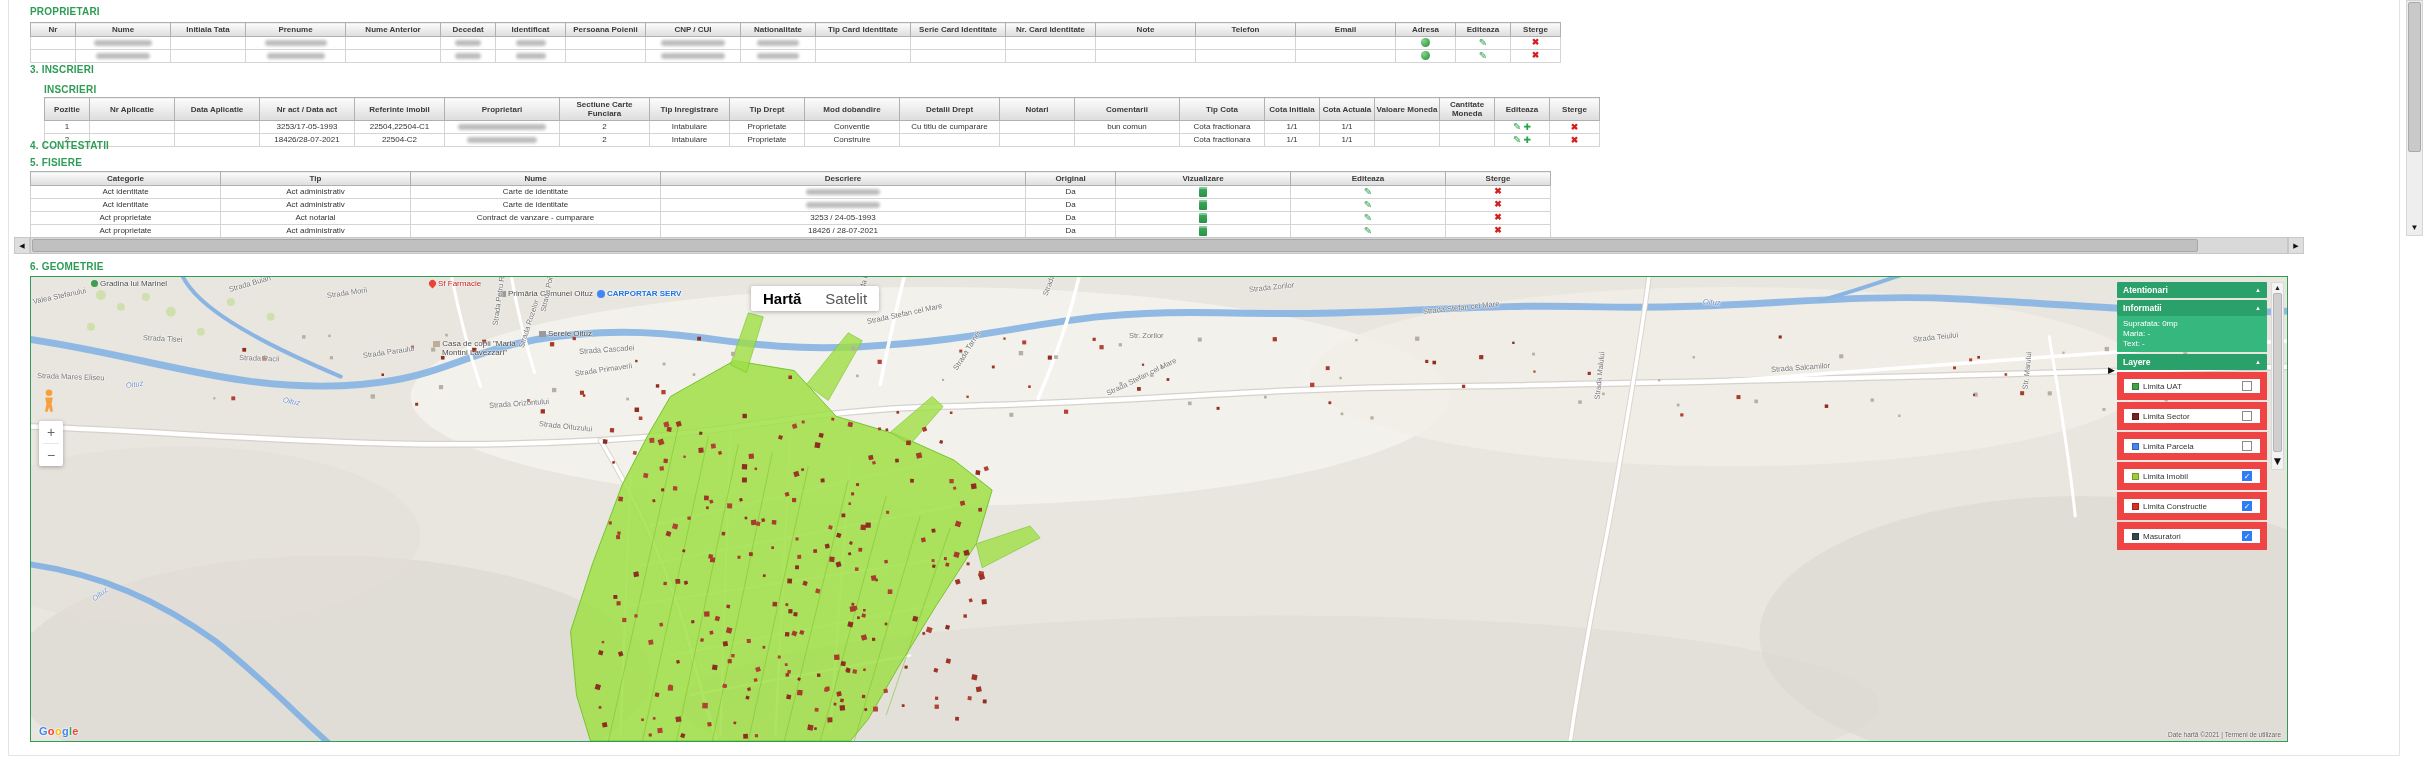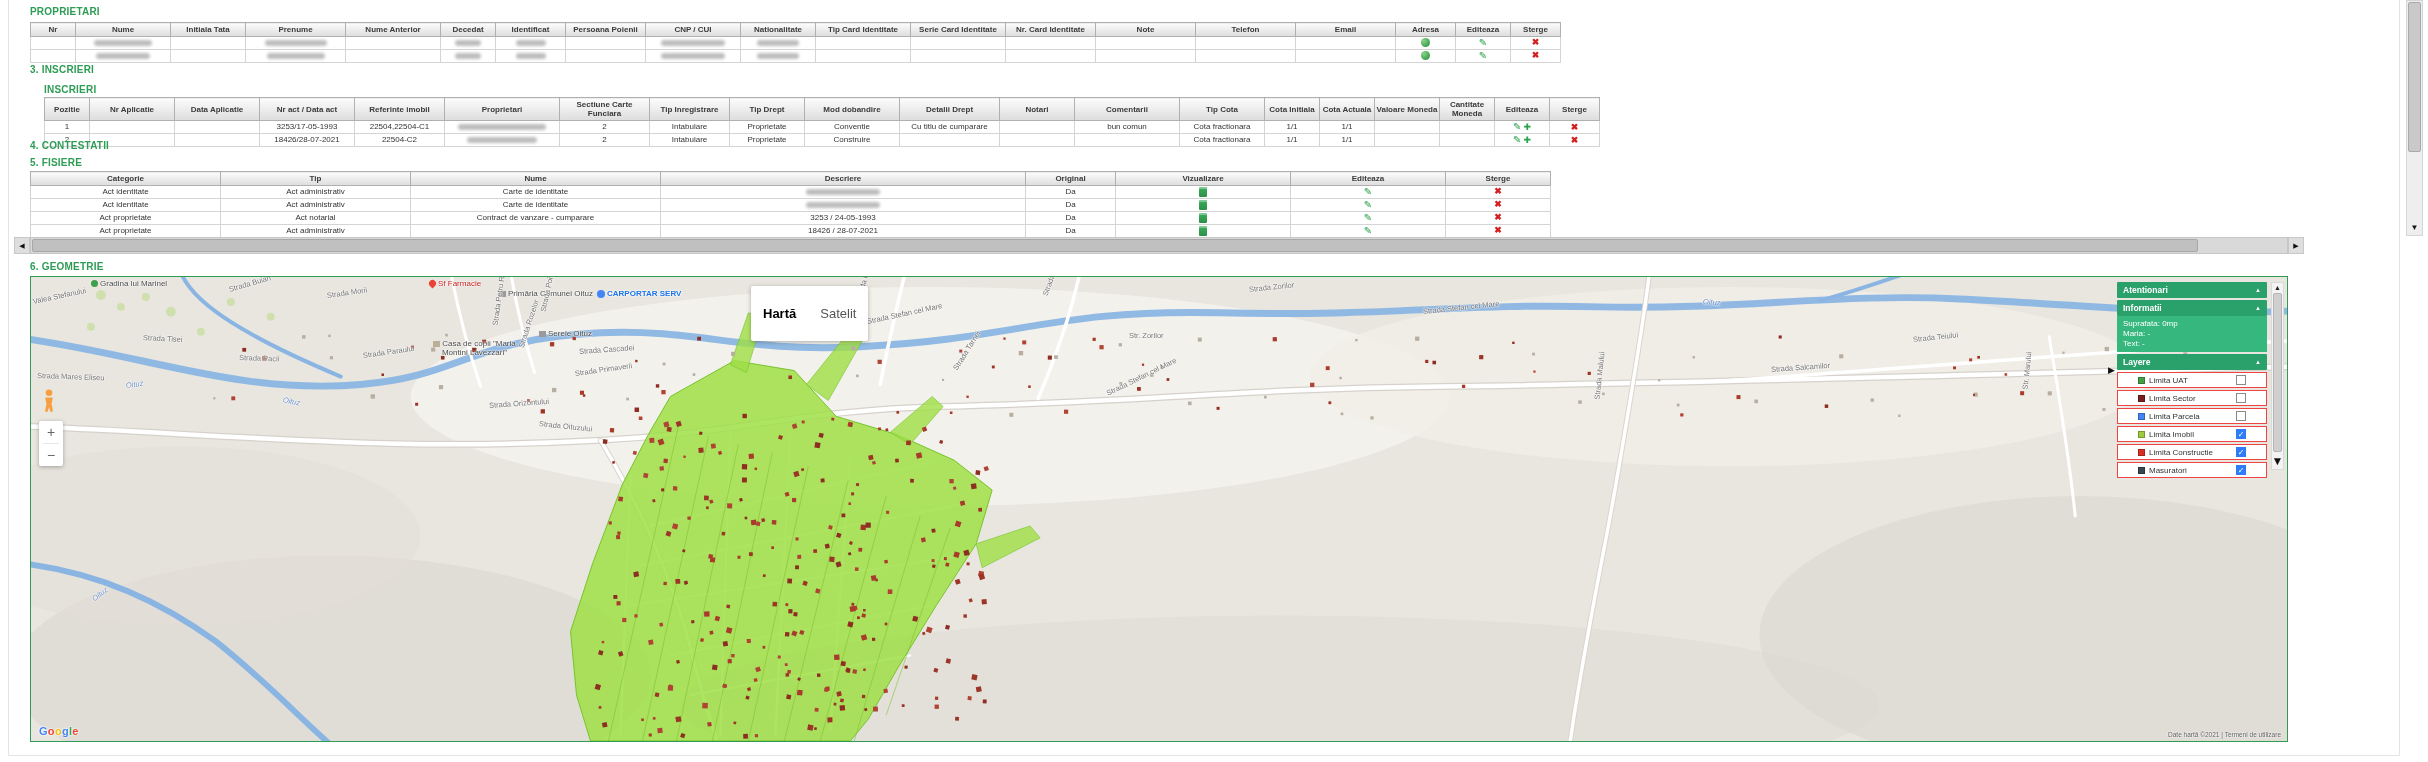--- a/index.html
+++ b/index.html
@@ -51,41 +51,41 @@
   .lbl-poi-blue { color:#1a73e8; font-size:8px; font-weight:bold; }
   .pic { display:inline-block; margin-right:2px; vertical-align:middle; }
   .pic-tree { width:7px; height:7px; border-radius:50%; background:#3d9e4e; }
   .pic-pin { width:7px; height:7px; background:#ea4335; border-radius:50% 50% 50% 0; transform:rotate(-45deg); }
   .pic-building { width:7px; height:6px; background:#9a9a9a; }
   .pic-school { width:7px; height:6px; background:#bdae97; }
   .pic-blue { width:8px; height:8px; border-radius:50%; background:#4285f4; }
 
   .maptype { position:absolute; left:720px; top:9px; z-index:3; display:flex; background:#fff; border-radius:2px;
     box-shadow:0 1px 4px rgba(0,0,0,.3); overflow:hidden; }
-  .mt-btn { padding:20px 12px; font-size:13px; color:#565656; cursor:pointer; }
+  .mt-btn { padding:4px 12px; font-size:15px; color:#565656; cursor:pointer; }
   .mt-btn.active { font-weight:bold; color:#000; }
   .pegman { position:absolute; left:10px; top:112px; z-index:3; width:16px; height:24px; cursor:pointer; }
   .zoomctl { position:absolute; left:8px; top:144px; z-index:3; width:24px; background:#fff; border-radius:2px;
     box-shadow:0 1px 4px rgba(0,0,0,.3); }
   .z-btn { height:22px; display:flex; align-items:center; justify-content:center; font-size:14px; color:#666; cursor:pointer; }
   .z-sep { height:1px; background:#e6e6e6; margin:0 4px; }
   .glogo { position:absolute; left:8px; bottom:4px; z-index:3; font-size:11px; font-weight:bold; letter-spacing:.3px;
     text-shadow:0 0 2px #fff,0 0 2px #fff; }
   .attrib { position:absolute; right:6px; bottom:3px; z-index:3; font-size:6.5px; color:#5f5f5f;
     text-shadow:0 0 2px #fff,0 0 2px #fff; }
 
   .panel { position:absolute; right:20px; top:5px; width:150px; z-index:4; }
   .panel-h { background:#2aa06b; color:#fff; font-size:8.5px; font-weight:bold; padding:3px 6px; margin-bottom:2px;
     border-radius:1px; display:flex; justify-content:space-between; align-items:center; cursor:pointer; }
   .chev { font-size:6px; }
   .panel-block { margin-bottom:2px; }
   .panel-block .panel-h { margin-bottom:0; }
   .panel-info { background:#35b77d; color:#fff; font-size:8px; padding:2px 6px 4px; }
   .panel-info > div { margin-top:1px; }
-  .layer { background:#fff; border:1px solid #ef4444; display:flex; align-items:center; gap:4px; padding:2px 20px;
+  .layer { background:#fff; border:7px solid #ef4444; display:flex; align-items:center; gap:4px; padding:2px 8px;
     margin-bottom:2px; font-size:8px; color:#333; }
   .sw { width:7px; height:7px; display:inline-block; border:1px solid rgba(0,0,0,.25); flex:none; }
   .lyname { overflow:hidden; white-space:nowrap; }
   .cbx { margin-left:auto; width:10px; height:10px; border:1px solid #8a8a8a; background:#fff; font-size:8px;
     line-height:9px; text-align:center; color:#fff; flex:none; cursor:pointer; }
   .cbx.on { background:#2f7df6; border-color:#2f7df6; }
   .panel-scroll { position:absolute; right:3px; top:5px; width:13px; height:188px; background:#f3f3f3;
     border:1px solid #d9d9d9; z-index:4; display:flex; flex-direction:column; align-items:center; }
   .ps-up { font-size:7px; color:#222; padding-top:1px; }
   .ps-thumb { flex:1; width:9px; margin:2px 0; background:#cfcfcf; border:1px solid #b5b5b5; border-radius:2px; }

